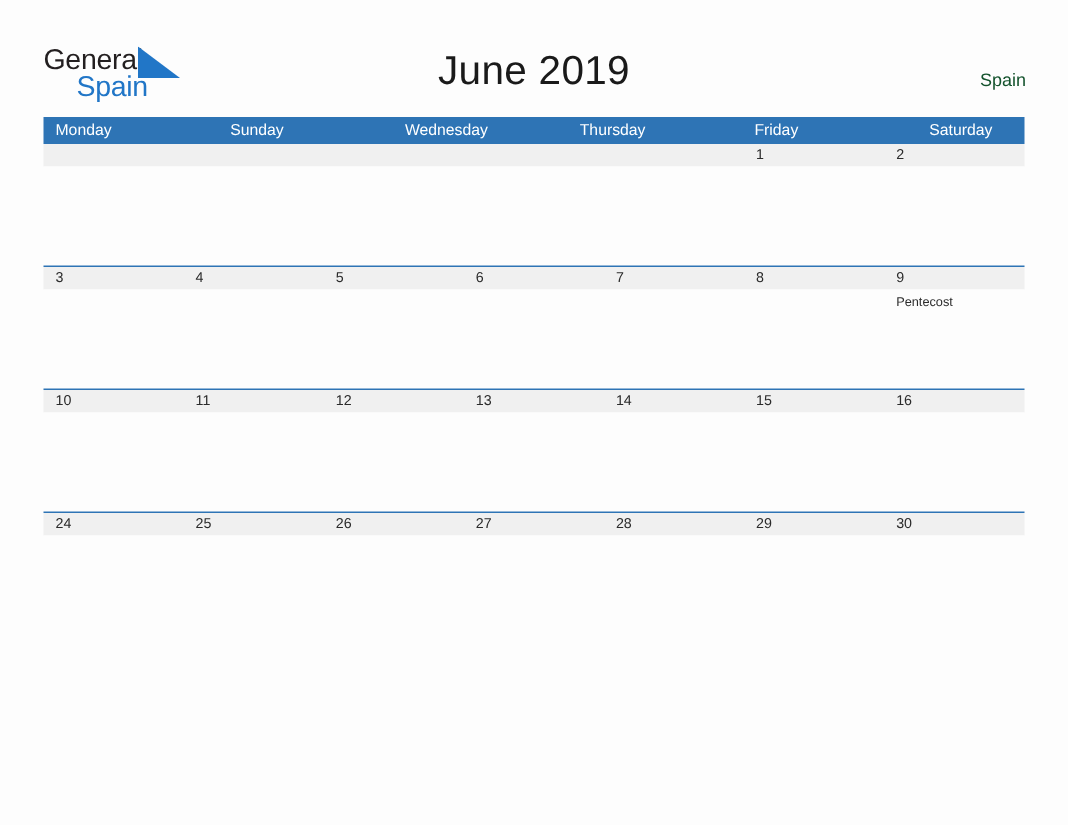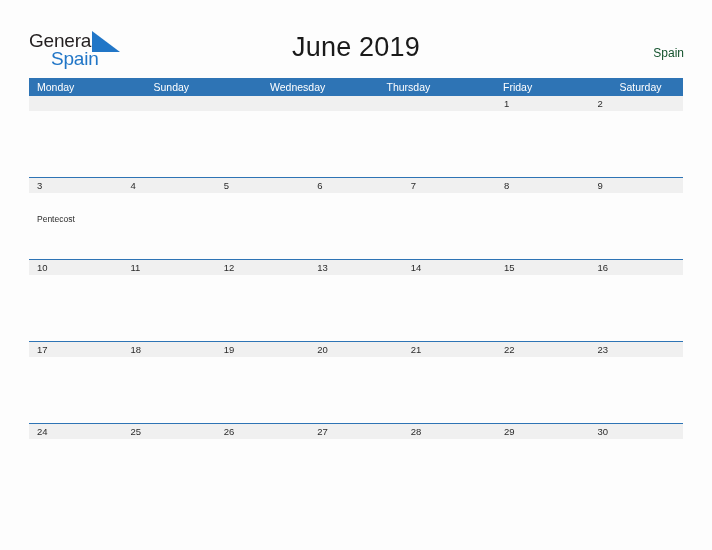--- a/index.html
+++ b/index.html
@@ -139,21 +139,20 @@
     color: #2b2b2b;
     white-space: nowrap;
     overflow: hidden;
   }
 
   .week-events {
     display: flex;
     width: 654px;
     height: 66px;
     background: #fdfdfd;
-    flex-direction: column;
   }
   .event-cell {
     width: 93.42px;
     box-sizing: border-box;
     padding-left: 8px;
     padding-top: 3px;
     font-size: 8.5px;
     line-height: 11px;
     color: #2b2b2b;
     overflow: hidden;
@@ -255,40 +254,20 @@
           <div class="week-events">
             <div class="event-cell"></div>
             <div class="event-cell"></div>
             <div class="event-cell"></div>
             <div class="event-cell"></div>
             <div class="event-cell"></div>
             <div class="event-cell"></div>
             <div class="event-cell"></div>
           </div>
         </div>
-        <div class="week">
-          <div class="week-dates">
-            <div class="date-cell">17</div>
-            <div class="date-cell">18</div>
-            <div class="date-cell">19</div>
-            <div class="date-cell">20</div>
-            <div class="date-cell">21</div>
-            <div class="date-cell">22</div>
-            <div class="date-cell">23</div>
-          </div>
-          <div class="week-events">
-            <div class="event-cell"></div>
-            <div class="event-cell"></div>
-            <div class="event-cell"></div>
-            <div class="event-cell"></div>
-            <div class="event-cell"></div>
-            <div class="event-cell"></div>
-            <div class="event-cell"></div>
-          </div>
-        </div>
         <div class="week week-last">
           <div class="week-dates">
             <div class="date-cell">24</div>
             <div class="date-cell">25</div>
             <div class="date-cell">26</div>
             <div class="date-cell">27</div>
             <div class="date-cell">28</div>
             <div class="date-cell">29</div>
             <div class="date-cell">30</div>
           </div>

